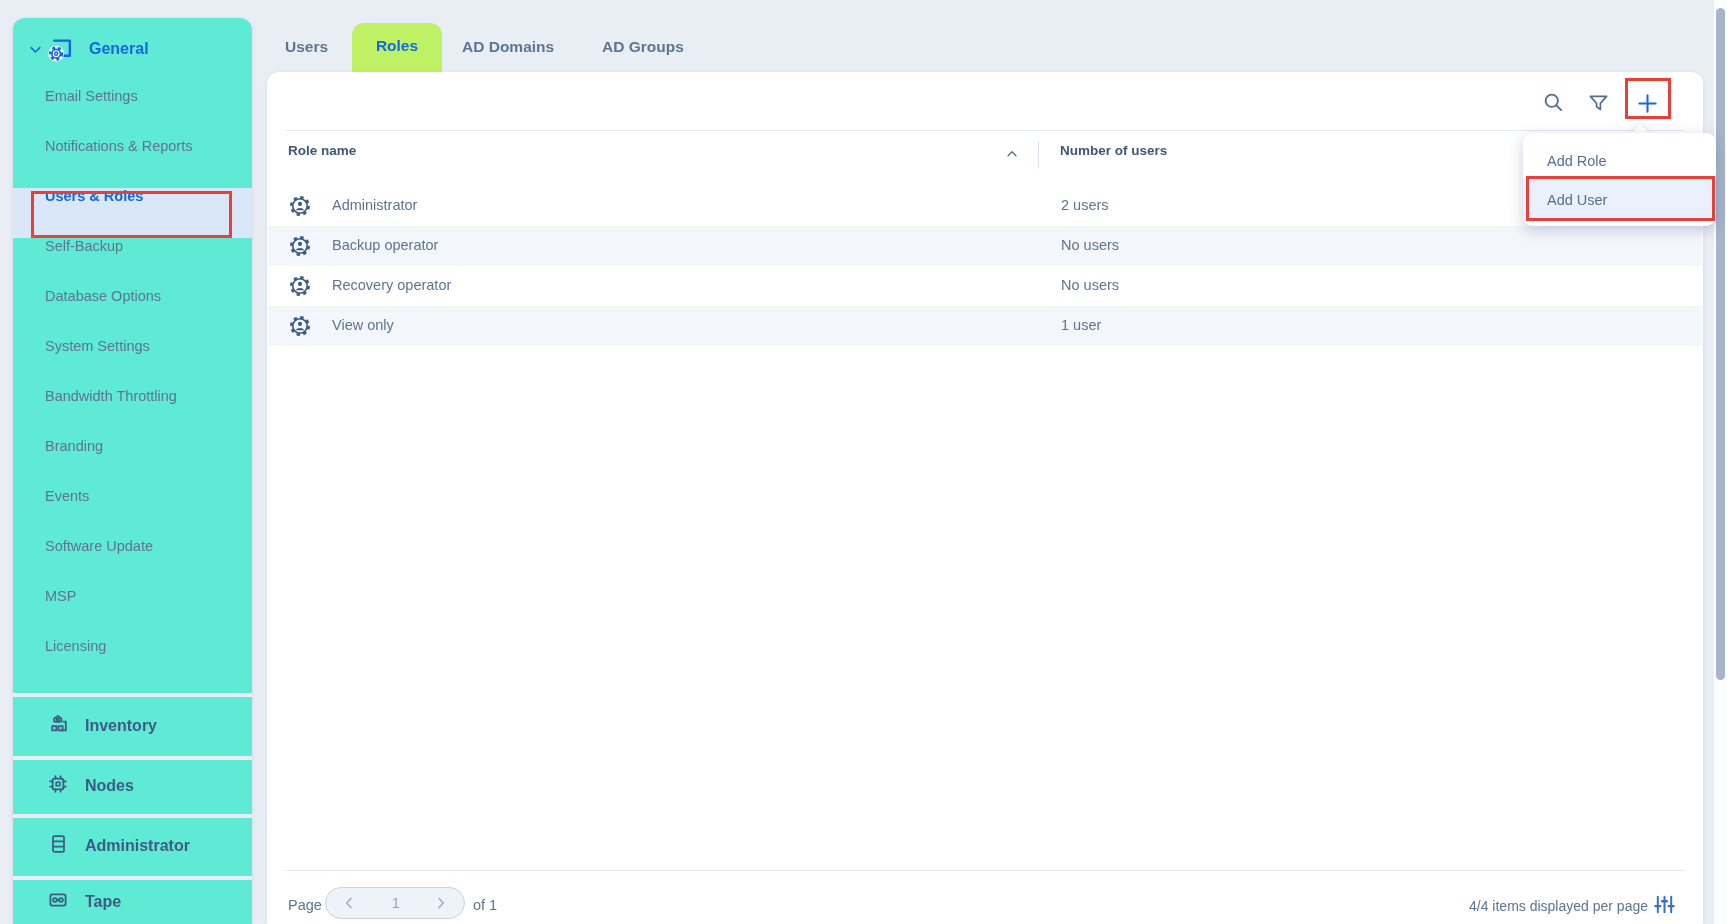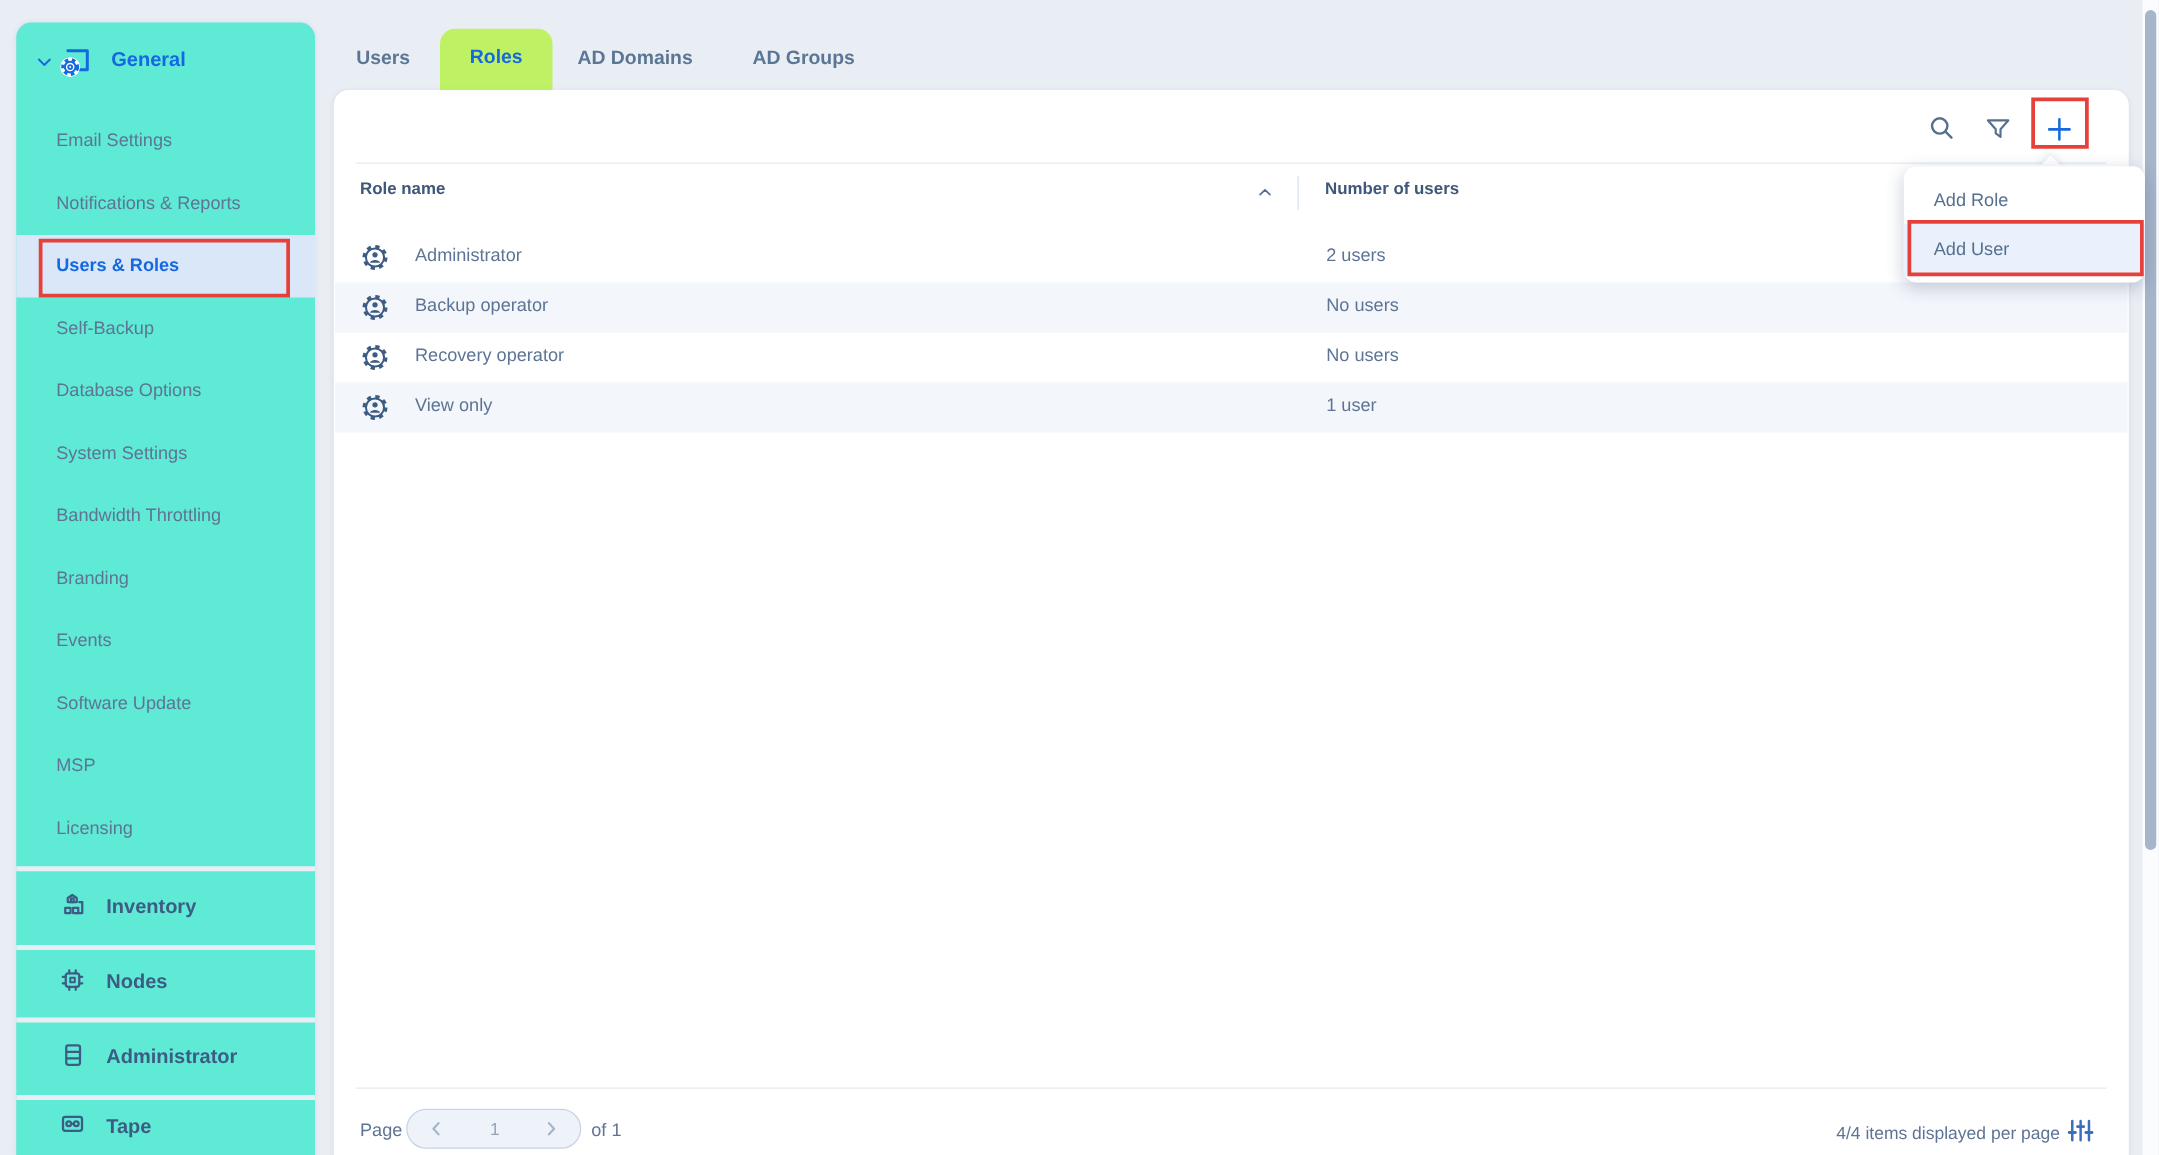--- a/index.html
+++ b/index.html
@@ -10,21 +10,21 @@
   
   .sidebar { position:absolute; left:13px; top:18px; width:239px; height:906px;
              background:#5eead4; border-radius:12px 12px 0 0;
              box-shadow:0 1px 4px rgba(120,140,170,.18); }
   .side-header { position:absolute; left:0; top:0; width:100%; height:62px;
                  display:flex; align-items:center; padding-left:15px; cursor:pointer; }
   .side-header .lbl { color:#1568e0; font-weight:bold; font-size:16px; margin-left:15px; }
   .side-header .chev { display:flex; }
   .side-header .gicon { display:flex; margin-left:4px; }
   .side-items { position:absolute; left:0; top:70px; width:100%; }
-  .side-item { height:50px; display:flex; align-items:center; padding-left:32px;
+  .side-item { height:50px; display:flex; padding-left:32px;
                font-size:14.5px; color:#5e7494; cursor:pointer; }
   .side-item.active { background:#d9e7f8; }
   .side-item.active span { color:#1568e0; font-weight:bold; }
   .side-divider { position:absolute; left:0; width:100%; height:4px; background:#e9edf4; }
   .side-section { position:absolute; left:0; width:100%; height:58px; display:flex;
                   align-items:center; padding-left:33px; cursor:pointer; }
   .side-section .lbl { color:#3d5c84; font-weight:bold; font-size:16px; margin-left:15px; }
 
   
   .tab { position:absolute; top:38px; font-size:15.5px; font-weight:bold; color:#5b7694; cursor:pointer; }

